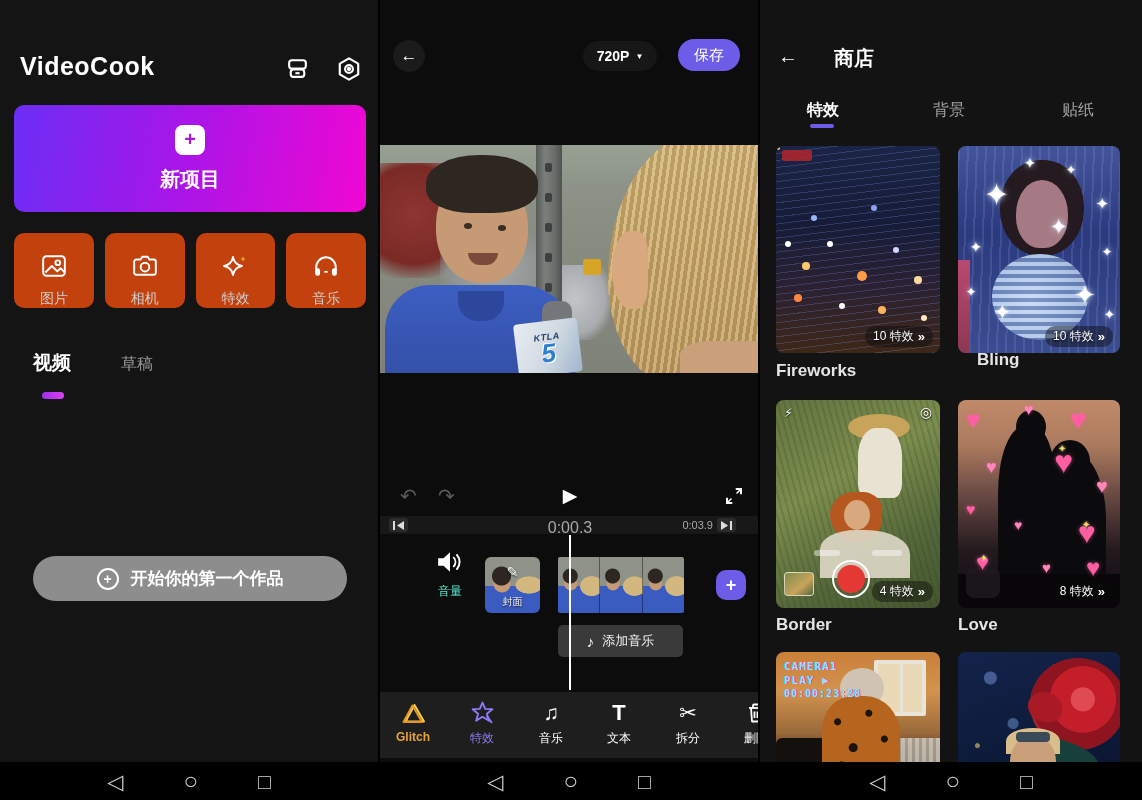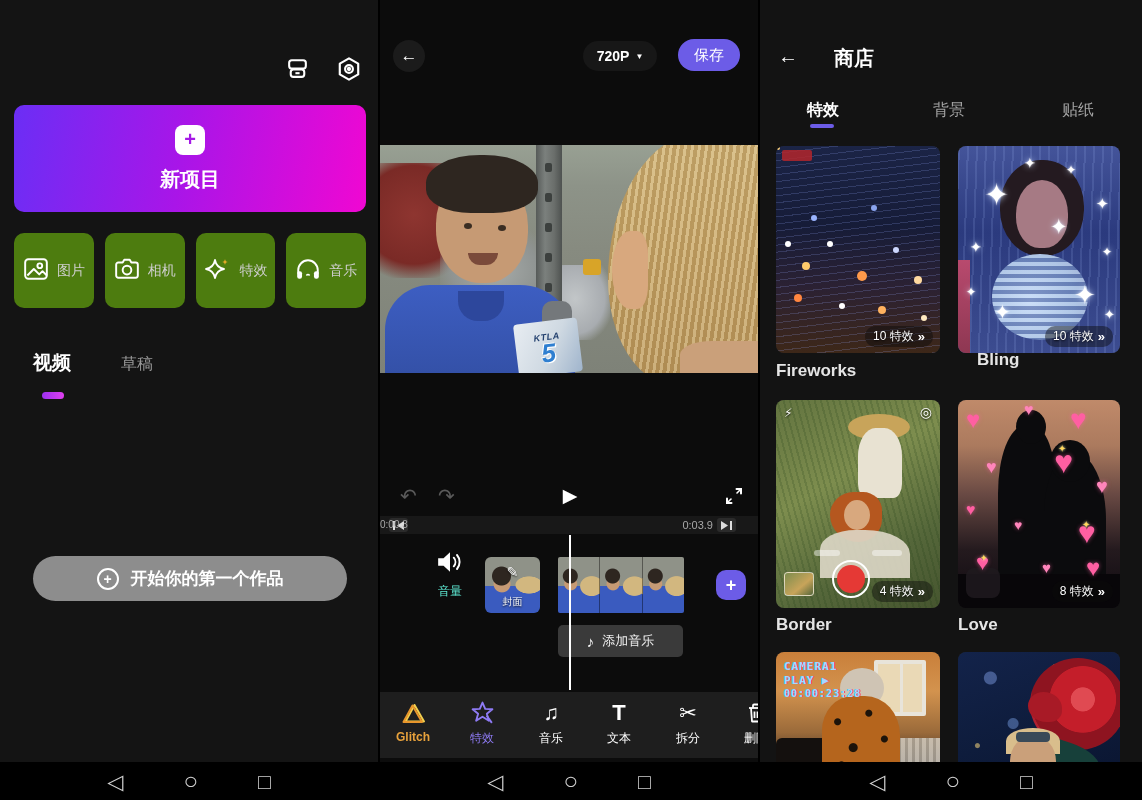--- a/index.html
+++ b/index.html
@@ -22,22 +22,22 @@
   .logo { left:20px; top:52px; font-size:25px; font-weight:800; letter-spacing:.5px; color:#fff; }
   .hdr-icons { right:16px; top:56px; display:flex; gap:26px; }
   .hdr-icons svg { display:block; }
   .new-project { left:14px; top:105px; width:352px; height:107px; border-radius:10px;
     background:linear-gradient(100deg,#6b2ef5 0%,#a915e8 48%,#f007d2 100%);
     display:flex; flex-direction:column; align-items:center; justify-content:center; gap:11px; cursor:pointer; }
   .plus-square { width:30px; height:30px; background:#fff; border-radius:8px;
     display:flex; align-items:center; justify-content:center; color:#a518e6; font-size:20px; font-weight:bold; }
   .new-project-label { font-size:20px; font-weight:bold; color:#fff; }
   .quick-actions { left:14px; top:233px; width:352px; display:flex; gap:11px; }
-  .qa { flex:1; height:75px; background:#4d7c0f; border-radius:10px;
-    display:flex; flex-direction:row; align-items:center; justify-content:center; gap:8px; cursor:pointer; }
+  .qa { flex:1; height:75px; background:#c2410c; border-radius:10px;
+    display:flex; flex-direction:column; align-items:center; justify-content:flex-end; gap:8px; cursor:pointer; }
   .qa .lbl { font-size:14px; color:#cfcfcf; }
   .home-tabs { left:33px; top:350px; display:flex; gap:50px; align-items:baseline; }
   .home-tab-active { font-size:19px; font-weight:bold; color:#fff; }
   .home-tab-idle { font-size:16px; color:#9a9a9a; }
   .tab-pill { left:42px; top:392px; width:22px; height:7px; border-radius:4px;
     background:linear-gradient(90deg,#9b30f0,#e040f0); }
   .start-pill { left:33px; top:556px; width:314px; height:45px; border-radius:23px; background:#8d8d8d;
     display:flex; align-items:center; justify-content:center; gap:12px; cursor:pointer; }
   .circle-plus { width:22px; height:22px; border:2px solid #fff; border-radius:50%;
     display:flex; align-items:center; justify-content:center; font-size:14px; font-weight:bold; color:#fff; }
@@ -91,21 +91,21 @@
   .ctl { position:absolute; top:4px; font-size:20px; line-height:28px; }
   .ctl-undo { left:20px; color:#5a5a5a; }
   .ctl-redo { left:58px; color:#5a5a5a; }
   .ctl-play { left:0; right:0; text-align:center; color:#fff; font-size:19px; }
   .ctl-fs { right:16px; top:7px; }
 
   .ruler { left:0; top:516px; width:380px; height:18px; background:#181818; }
   .skip-box { position:absolute; top:2px; width:19px; height:14px; background:#2b2b2b; border-radius:3px;
     display:flex; align-items:center; justify-content:center; cursor:pointer; }
   .skip-start { left:9px; } .skip-end { right:24px; }
-  .time-cur { position:absolute; left:0; right:0; top:3px; text-align:left; font-size:10px; color:#a8a8a8; }
+  .time-cur { position:absolute; left:0; right:0; top:3px; text-align:center; font-size:16px; color:#a8a8a8; }
   .time-total { position:absolute; right:47px; top:3px; font-size:11px; color:#a8a8a8; }
 
   
   .vol-btn { left:48px; top:550px; width:44px; text-align:center; cursor:pointer; }
   .vol-lbl { font-size:12px; color:#5eead4; margin-top:5px; }
   .clip { position:absolute; top:557px; height:56px; border-radius:6px; overflow:hidden; cursor:pointer; }
   .cover-clip { left:105px; width:55px; }
   .main-clip { left:178px; width:126px; border-radius:2px; display:flex; }
   .frame-art { width:100%; height:100%;
     background:
@@ -252,20 +252,21 @@
   .rs-head { position:absolute; left:52px; bottom:-6px; width:46px; height:52px; background:#caa07a; border-radius:48%; }
   .rs-hairline { position:absolute; left:48px; bottom:28px; width:54px; height:26px; background:#d9be8c; border-radius:50% 50% 0 0; }
   .rs-band { position:absolute; left:58px; bottom:40px; width:34px; height:10px; background:#3a4a58; border-radius:4px; }
 </style>
 </head>
 <body>
 
 <div class="app">
 
   <div class="screen screen-home">
+    <div class="abs logo">VideoCook</div>
     <div class="abs hdr-icons">
       <span>
         <svg width="25" height="25" viewBox="0 0 24 24" fill="none" stroke="#fff" stroke-width="2" stroke-linejoin="round">
           <rect x="4" y="4" width="16" height="8" rx="2.5"></rect>
           <rect x="5.5" y="13" width="13" height="7" rx="2.5"></rect>
           <line x1="10" y1="16.5" x2="14" y2="16.5"></line>
         </svg>
       </span>
       <span>
         <svg width="26" height="26" viewBox="0 0 24 24" fill="none" stroke="#fff" stroke-width="2" stroke-linejoin="round">

